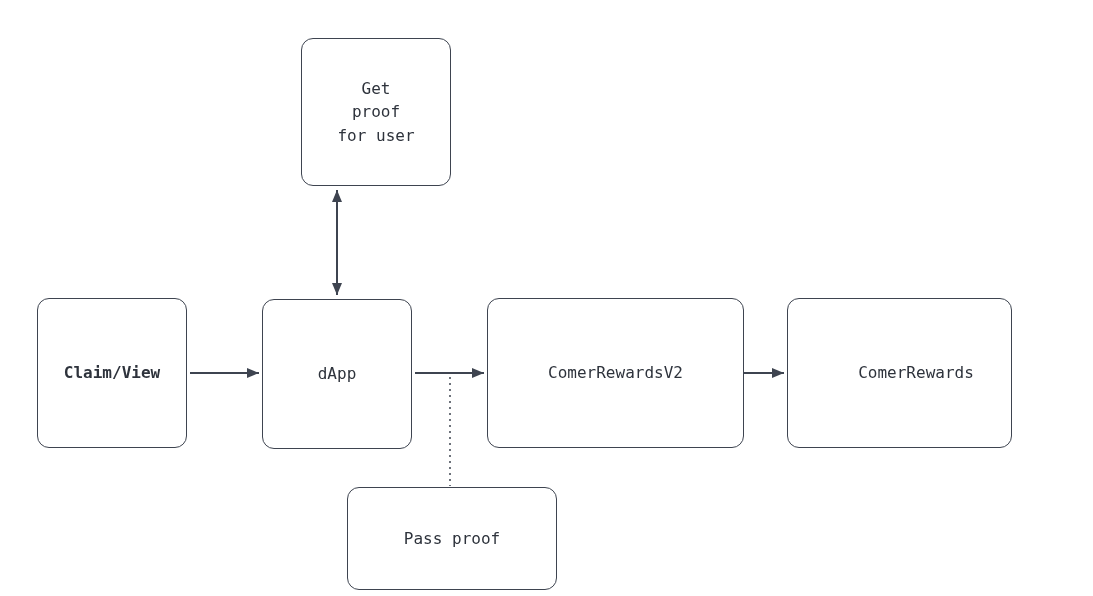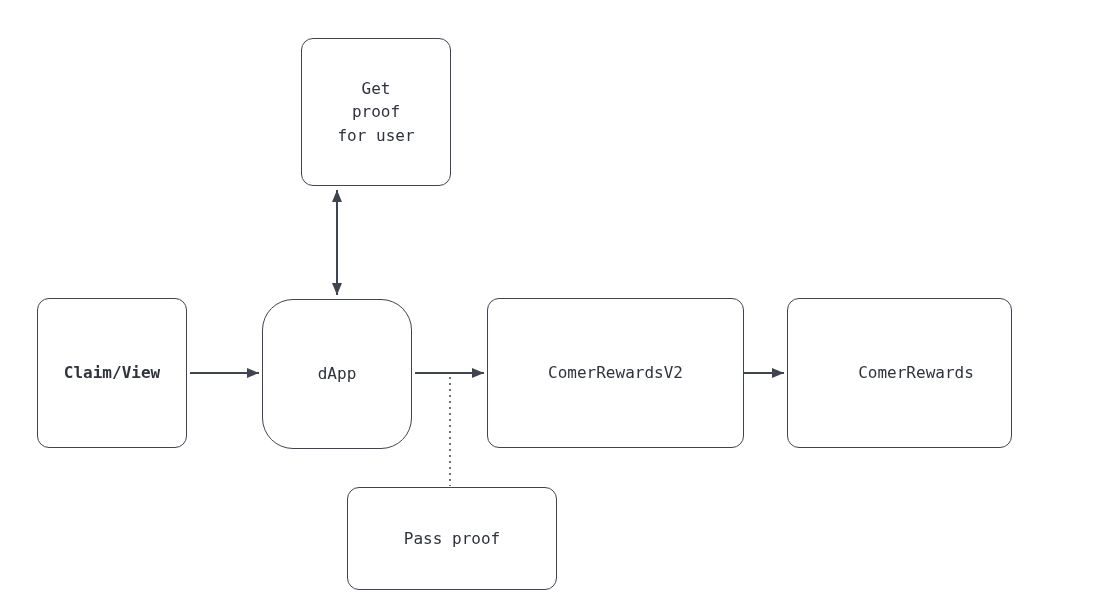--- a/index.html
+++ b/index.html
@@ -44,21 +44,21 @@
     align-items: center;
     justify-content: center;
     text-align: center;
     color: var(--text);
     font-size: 16px;
     line-height: 1.45;
   }
   .node-label { white-space: pre-line; }
   #n-get-proof   { left: 262px; top: 38px;  width: 150px; height: 148px; margin-left: 39px; }
   #n-claim-view  { left: 37px;  top: 298px; width: 150px; height: 150px; font-weight: bold; }
-  #n-dapp        { left: 262px; top: 299px; width: 150px; height: 150px; border-radius: 31px; }
+  #n-dapp        { left: 262px; top: 299px; width: 150px; height: 150px; }
   #n-crv2        { left: 487px; top: 298px; width: 257px; height: 150px; }
   #n-cr          { left: 787px; top: 298px; width: 225px; height: 150px; padding-left: 33px; }
   #n-pass-proof  { left: 347px; top: 487px; width: 210px; height: 103px; }
 </style>
 </head>
 <body>
 
 <div class="canvas">
 
   <svg class="edges" width="1093" height="596" viewBox="0 0 1093 596" xmlns="http://www.w3.org/2000/svg">

